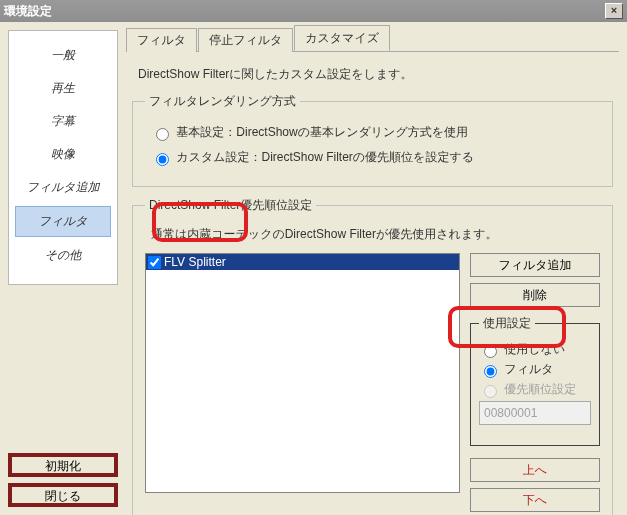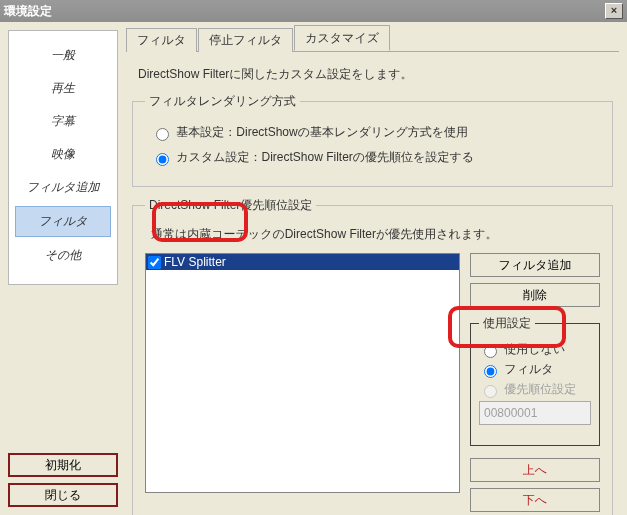--- a/index.html
+++ b/index.html
@@ -62,21 +62,21 @@
   }
   .side-item.selected {
     background: #c5d9f1;
     border: 1px solid #8ab0e0;
   }
   .sidebar-spacer { flex: 1; }
   .side-btn {
     margin-top: 6px;
     height: 24px;
     background: #ece9d8;
-    border: 2px solid #7f1d1d;
+    border: 4px solid #7f1d1d;
     cursor: pointer;
     font-size: 12px;
   }
   .main {
     flex: 1;
     display: flex;
     flex-direction: column;
   }
   .tabs {
     display: flex;

